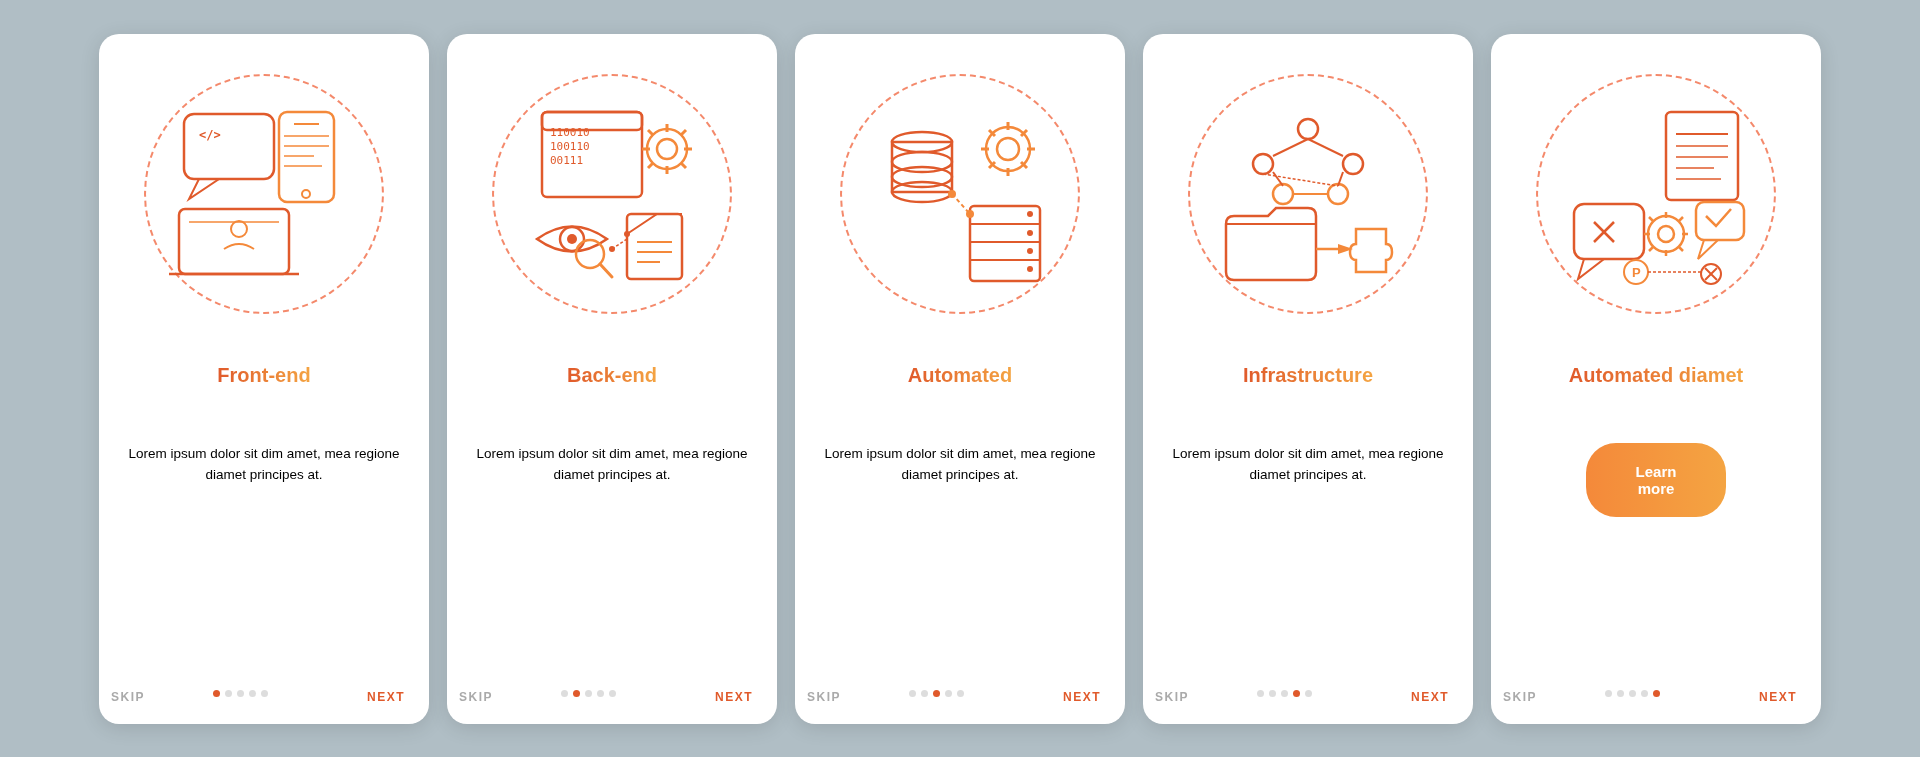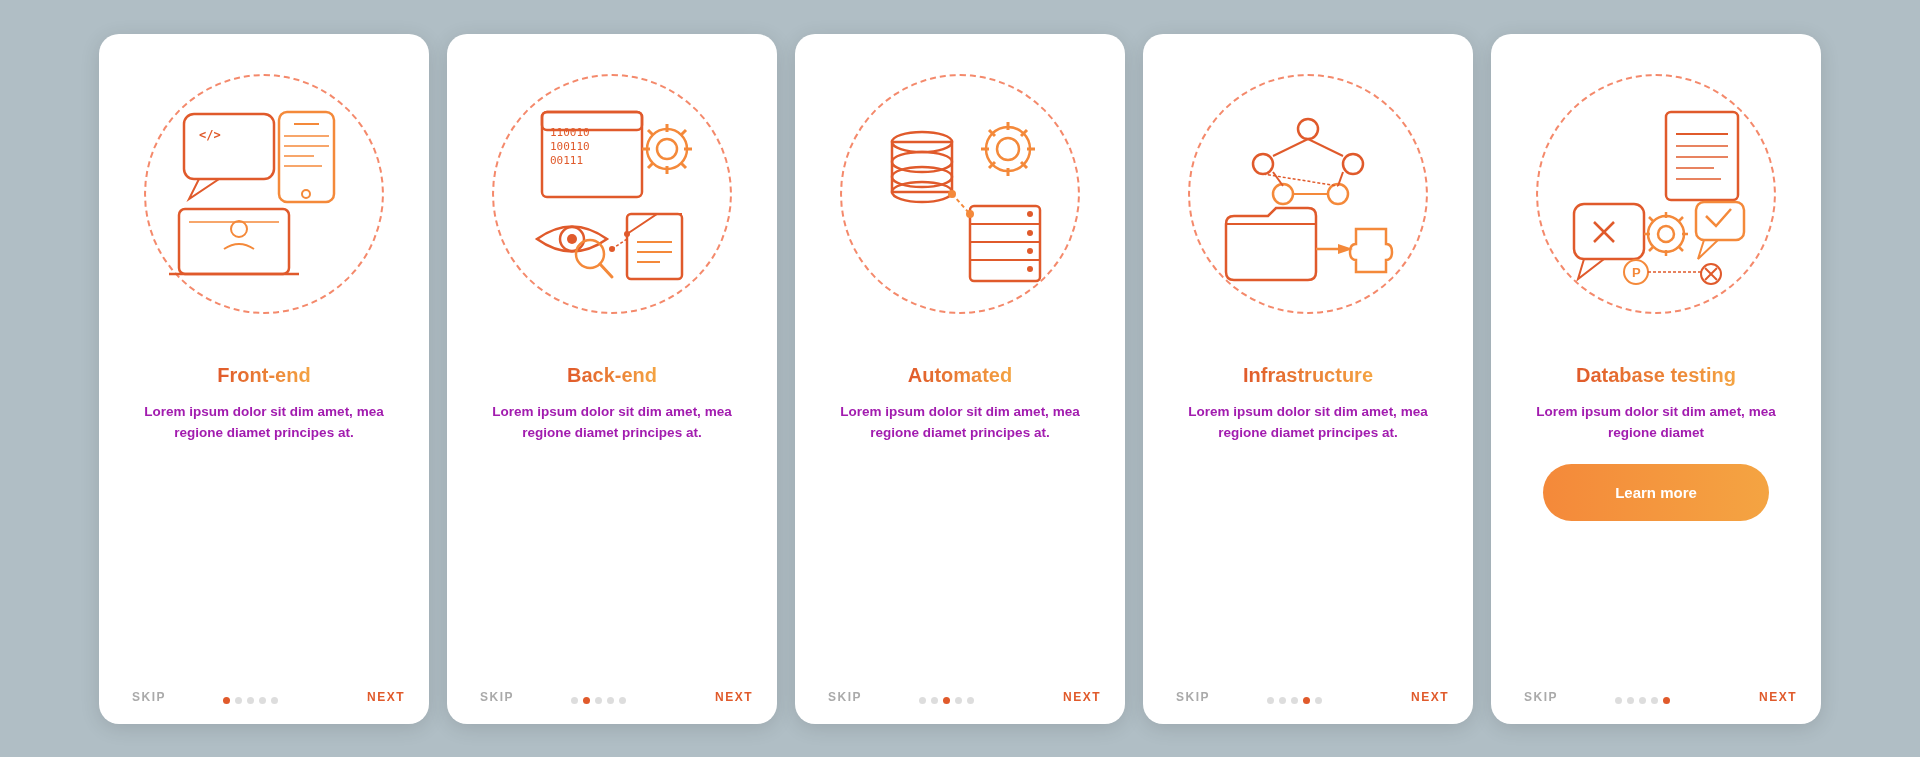--- a/index.html
+++ b/index.html
@@ -67,65 +67,65 @@
       align-items: center;
       justify-content: center;
     }
 
     .card-content {
       padding: 10px 24px 0 24px;
       display: flex;
       flex-direction: column;
       align-items: center;
       flex: 1;
+      gap: 42px;
     }
 
     .card-title {
       font-size: 20px;
       font-weight: 700;
       color: #e05a2b;
       margin-bottom: 14px;
       text-align: center;
     }
 
     .card-title.gradient {
       background: linear-gradient(to right, #e05a2b, #f4a442);
       -webkit-background-clip: text;
       -webkit-text-fill-color: transparent;
       background-clip: text;
     }
 
     .card-body-text {
       font-size: 13.5px;
-      color: #a21caf;
+      color: #000000;
       text-align: center;
       line-height: 1.6;
       margin-bottom: 20px;
-      font-weight: bold;
     }
 
     .learn-more-btn {
       background: linear-gradient(to right, #f4893a, #f4a442);
       color: #fff;
       border: none;
       border-radius: 30px;
       padding: 20px 36px;
       font-size: 15px;
       font-weight: 600;
       cursor: pointer;
       margin-bottom: 12px;
       width: 80%;
     }
 
     .card-footer {
       display: flex;
-      align-items: flex-end;
+      align-items: flex-start;
       justify-content: space-between;
       width: 100%;
-      padding: 10px 24px 0 33px;
+      padding: 10px 24px 0 12px;
       margin-top: auto;
     }
 
     .footer-btn {
       font-size: 12px;
       font-weight: 700;
       color: #aaa;
       letter-spacing: 1.5px;
       cursor: pointer;
       background: none;
@@ -417,22 +417,21 @@
           <line x1="161" y1="174" x2="149" y2="186" stroke="#e05a2b" stroke-width="2"></line>
 
           <circle cx="80" cy="178" r="12" fill="none" stroke="#f4893a" stroke-width="2"></circle>
           <text x="76" y="183" font-size="13" fill="#f4893a" font-weight="bold">P</text>
 
           <line x1="92" y1="178" x2="145" y2="178" stroke="#e05a2b" stroke-width="1.5" stroke-dasharray="3,2"></line>
         </svg>
       </div>
     </div>
     <div class="card-content">
-      <div class="card-title gradient">Database testing</div>
-      <div class="card-body-text">Lorem ipsum dolor sit dim amet, mea regione diamet</div>
+      <div class="card-title gradient">Automated diamet</div>
       <button class="learn-more-btn">Learn more</button>
     </div>
     <div class="card-footer">
       <button class="footer-btn">SKIP</button>
       <div class="dots">
         <div class="dot"></div>
         <div class="dot"></div>
         <div class="dot"></div>
         <div class="dot"></div>
         <div class="dot active"></div>

